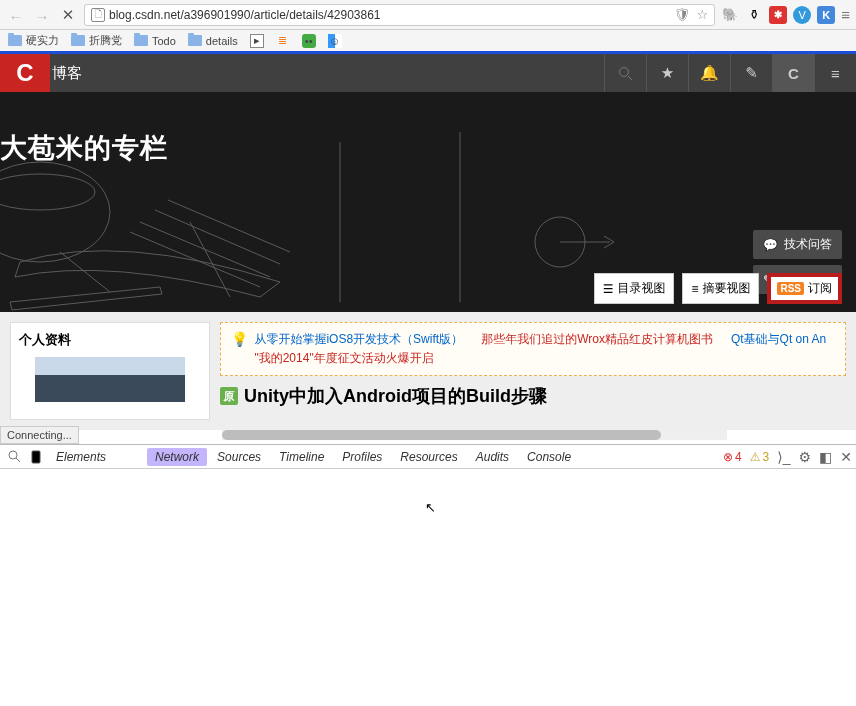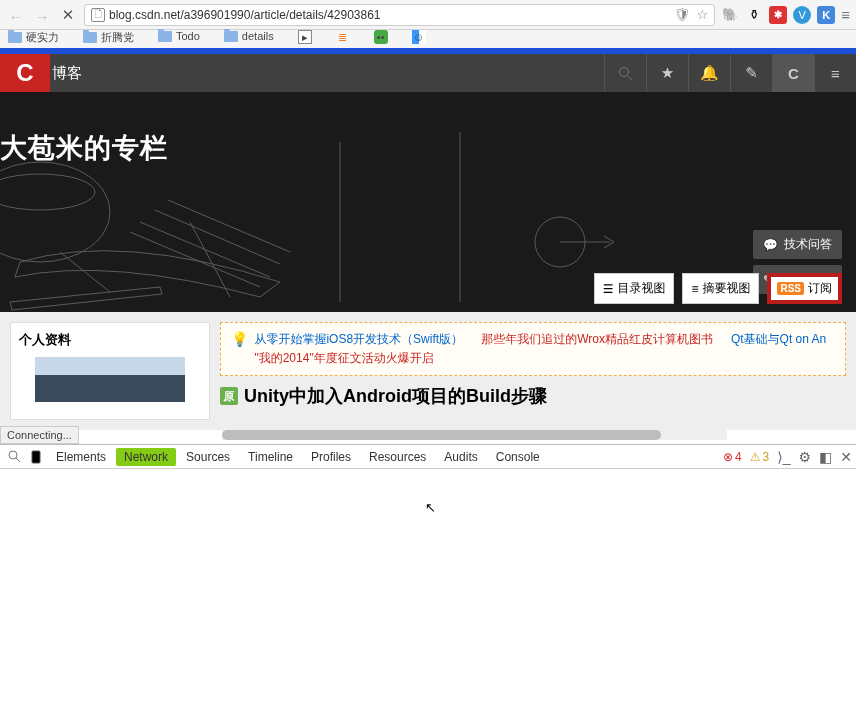--- a/index.html
+++ b/index.html
@@ -15,21 +15,21 @@
 .url-right { display: flex; gap: 6px; color: #888; font-size: 13px; }
 .ext-icons { display: flex; gap: 6px; align-items: center; }
 .ext { width: 18px; height: 18px; display: flex; align-items: center; justify-content: center; font-size: 13px; border-radius: 3px; }
 .ext.evernote { color: #555; }
 .ext.adblock { background: #d33; color: #fff; font-weight: bold; font-size: 10px; }
 .ext.vimium { background: #3399dd; color: #fff; border-radius: 50%; font-size: 11px; }
 .ext.kippt { background: #4488dd; color: #fff; font-weight: bold; font-size: 11px; }
 .menu-lines { font-size: 15px; color: #777; }
 
 
-.bookmarks-bar { height: 24px; background: #f5f5f5; border-bottom: 6px solid #1d4ed8; display: flex; align-items: flex-start; padding: 0 8px; gap: 24px; font-size: 11px; color: #444; }
+.bookmarks-bar { height: 24px; background: #f5f5f5; border-bottom: 3px solid #1d4ed8; display: flex; align-items: center; padding: 0 8px; gap: 12px; font-size: 11px; color: #444; }
 .bookmark { display: flex; align-items: center; gap: 4px; cursor: pointer; }
 .folder-icon { width: 14px; height: 11px; background: #8ab4e8; border-radius: 1px; position: relative; }
 .folder-icon::before { content: ""; position: absolute; top: -2px; left: 0; width: 6px; height: 2px; background: #8ab4e8; border-radius: 1px 1px 0 0; }
 .bm-icon { width: 14px; height: 14px; display: flex; align-items: center; justify-content: center; font-size: 11px; }
 
 
 .csdn-header { height: 38px; background: #404040; display: flex; align-items: center; }
 .csdn-logo { width: 50px; height: 38px; background: #c82421; color: #fff; font-size: 24px; font-weight: bold; display: flex; align-items: center; justify-content: center; }
 .csdn-blog { color: #fff; font-size: 15px; padding: 0 2px; }
 .csdn-right { margin-left: auto; display: flex; height: 100%; }
@@ -63,22 +63,22 @@
 
 
 .status-bar { position: absolute; left: 0; top: 426px; background: #f0f0f0; border: 1px solid #ccc; padding: 2px 6px; font-size: 11px; color: #444; }
 .hscroll { position: absolute; top: 430px; left: 222px; right: 129px; height: 10px; background: #efefef; }
 .hscroll-thumb { height: 100%; background: #bdbdbd; border-radius: 5px; }
 
 
 .devtools { position: absolute; left: 0; right: 0; top: 444px; bottom: 0; background: #fff; border-top: 1px solid #bbb; }
 .dt-tabs { height: 24px; border-bottom: 1px solid #ccc; display: flex; align-items: center; font-size: 12px; padding: 0 4px; gap: 2px; }
 .dt-icon { width: 20px; display: flex; justify-content: center; color: #555; cursor: pointer; }
-.dt-tab { padding: 2px 8px; cursor: pointer; color: #333; }
-.dt-tab.active { background: #84cc16; border-radius: 2px; }
+.dt-tab { padding: 2px 8px; cursor: pointer; color: #333; font-style: italic; }
+.dt-tab.active { background: #c4b5fd; border-radius: 2px; margin-left: 31px; }
 .dt-right { margin-left: auto; display: flex; align-items: center; gap: 8px; font-size: 12px; }
 .dt-err { color: #d33; display: flex; align-items: center; gap: 2px; }
 .dt-warn { color: #c8a020; display: flex; align-items: center; gap: 2px; }
 .dt-ricon { color: #666; cursor: pointer; font-size: 14px; }
 
 .cursor { position: absolute; left: 425px; top: 500px; font-size: 13px; color: #000; }
 svg line, svg path, svg ellipse, svg circle { stroke: #777; stroke-width: 1; fill: none; }
 </style>
 </head>
 <body>

